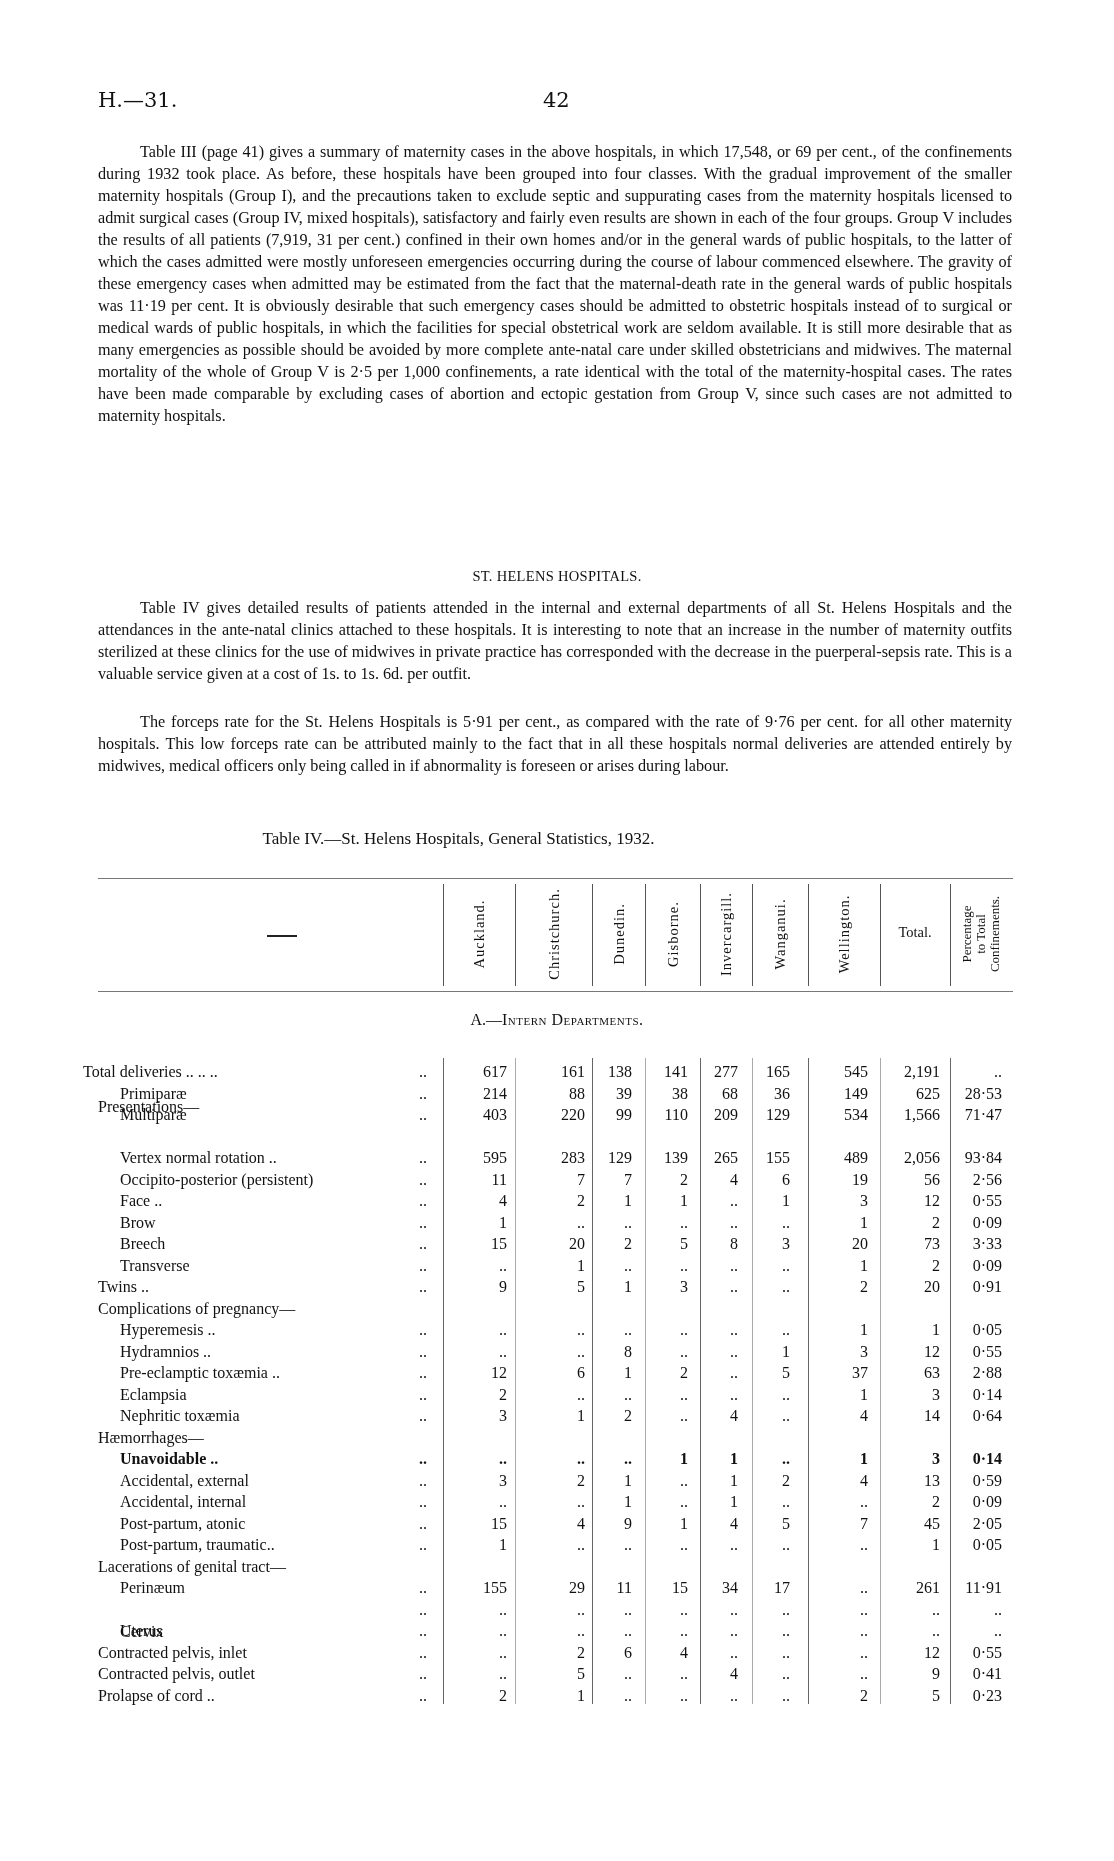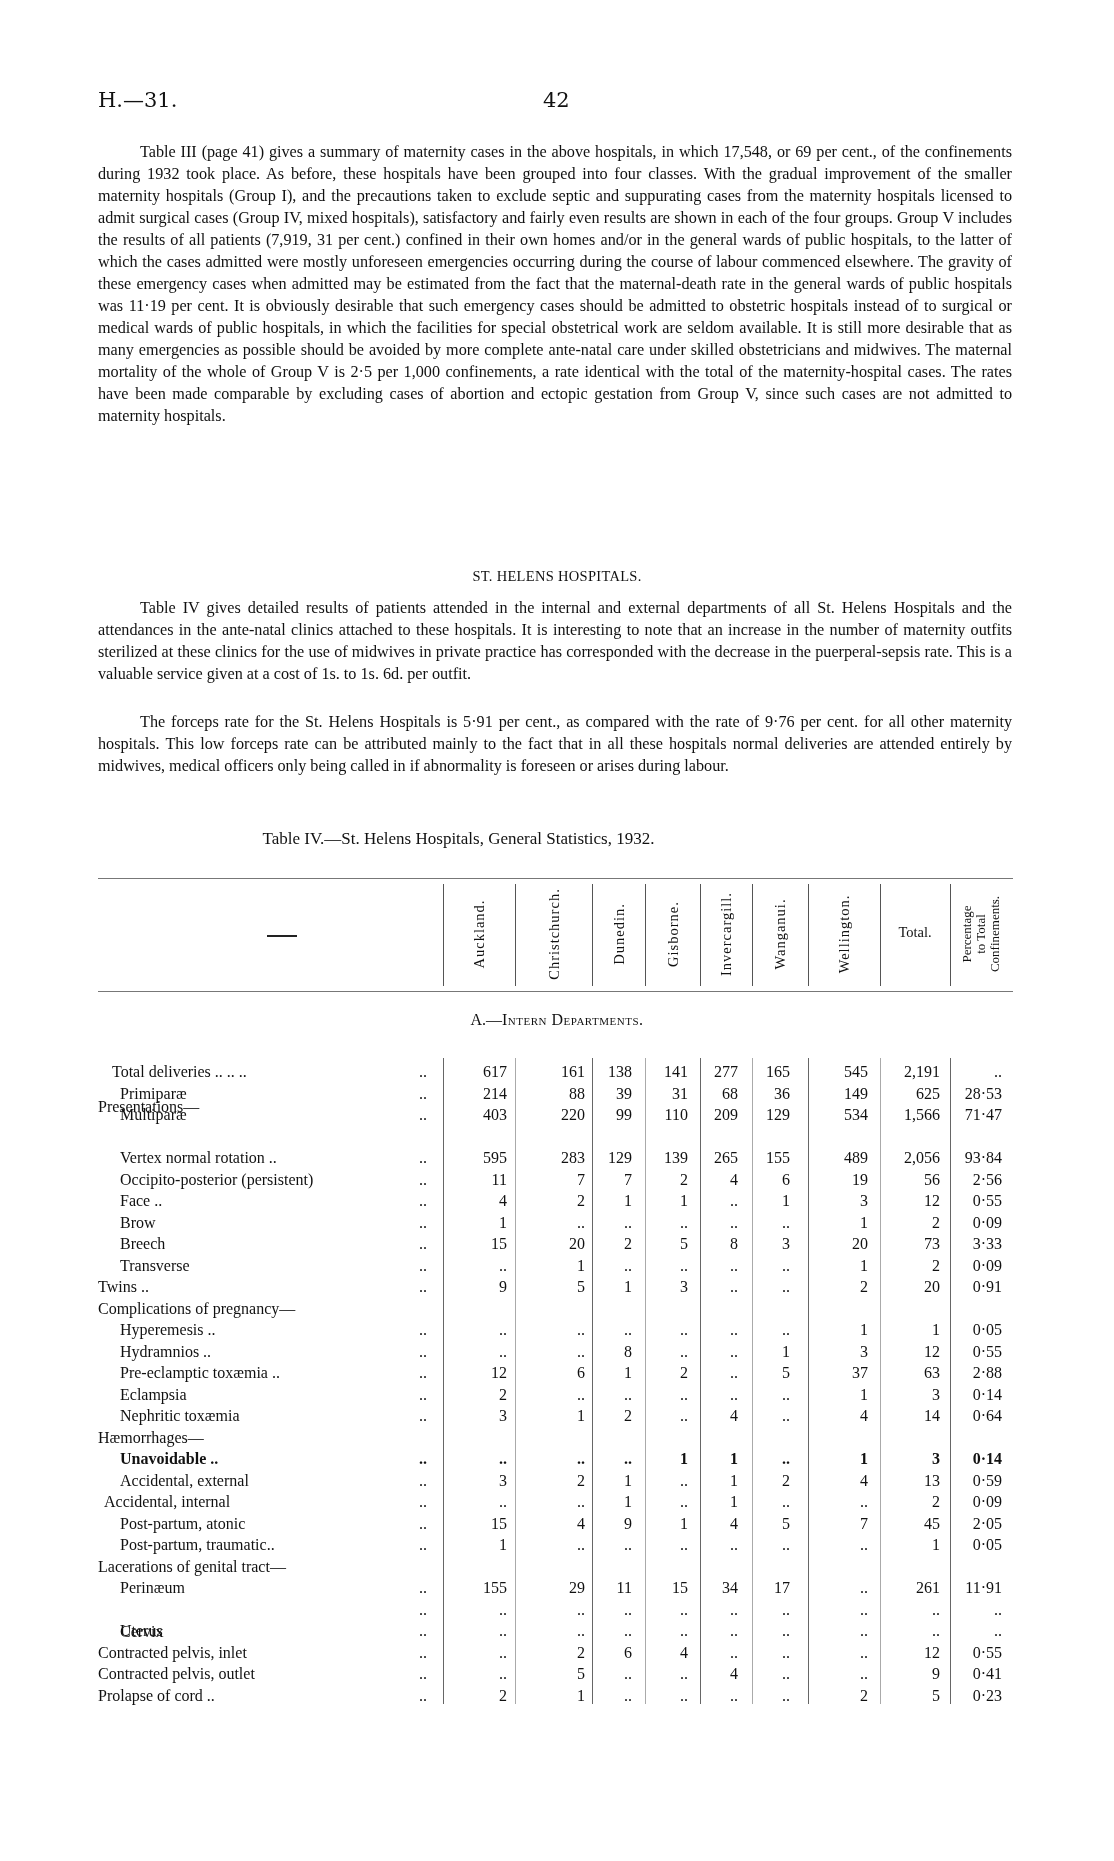--- a/index.html
+++ b/index.html
@@ -104,39 +104,39 @@
       <div class="vline" style="left: 880px; top: 884px; height: 102px;"></div>
       <div class="vline" style="left: 880px; top: 1058px; height: 646px; opacity: 0.5;"></div>
       <div class="vline" style="left: 950px; top: 884px; height: 102px;"></div>
       <div class="vline" style="left: 950px; top: 1058px; height: 646px; opacity: 0.9;"></div>
     </div>
 
   <div class="section"><span>A.—</span><span class="sc">Intern Departments.</span></div>
 
   <div id="table-body">
       <div class="row" style="top: 1063px;">
-        <span class="lbl" style="left: 112px;">Total deliveries ..      ..      ..</span>
+        <span class="lbl" style="left: 83px;">Total deliveries ..      ..      ..</span>
         <span class="cell" style="left: 405px; width: 22px;">..</span>
         <span class="cell" style="left: 447px; width: 60px;">617</span>
         <span class="cell" style="left: 525px; width: 60px;">161</span>
         <span class="cell" style="left: 572px; width: 60px;">138</span>
         <span class="cell" style="left: 628px; width: 60px;">141</span>
         <span class="cell" style="left: 678px; width: 60px;">277</span>
         <span class="cell" style="left: 730px; width: 60px;">165</span>
         <span class="cell" style="left: 808px; width: 60px;">545</span>
         <span class="cell" style="left: 880px; width: 60px;">2,191</span>
         <span class="cell" style="left: 950px; width: 52px;">..</span>
       </div>
       <div class="row" style="top: 1084.5px;">
         <span class="lbl" style="left: 120px;">Primiparæ</span>
         <span class="cell" style="left: 405px; width: 22px;">..</span>
         <span class="cell" style="left: 447px; width: 60px;">214</span>
         <span class="cell" style="left: 525px; width: 60px;">88</span>
         <span class="cell" style="left: 572px; width: 60px;">39</span>
-        <span class="cell" style="left: 628px; width: 60px;">31</span>
+        <span class="cell" style="left: 628px; width: 60px;">38</span>
         <span class="cell" style="left: 678px; width: 60px;">68</span>
         <span class="cell" style="left: 730px; width: 60px;">36</span>
         <span class="cell" style="left: 808px; width: 60px;">149</span>
         <span class="cell" style="left: 880px; width: 60px;">625</span>
         <span class="cell" style="left: 950px; width: 52px;">28·53</span>
       </div>
       <div class="row" style="top: 1106px;">
         <span class="lbl" style="left: 120px;">Multiparæ</span>
         <span class="cell" style="left: 405px; width: 22px;">..</span>
         <span class="cell" style="left: 447px; width: 60px;">403</span>
@@ -334,21 +334,21 @@
         <span class="cell" style="left: 525px; width: 60px;">2</span>
         <span class="cell" style="left: 572px; width: 60px;">1</span>
         <span class="cell" style="left: 628px; width: 60px;">..</span>
         <span class="cell" style="left: 678px; width: 60px;">1</span>
         <span class="cell" style="left: 730px; width: 60px;">2</span>
         <span class="cell" style="left: 808px; width: 60px;">4</span>
         <span class="cell" style="left: 880px; width: 60px;">13</span>
         <span class="cell" style="left: 950px; width: 52px;">0·59</span>
       </div>
       <div class="row" style="top: 1493px;">
-        <span class="lbl" style="left: 104px;">Accidental, internal</span>
+        <span class="lbl" style="left: 120px;">Accidental, internal</span>
         <span class="cell" style="left: 405px; width: 22px;">..</span>
         <span class="cell" style="left: 447px; width: 60px;">..</span>
         <span class="cell" style="left: 525px; width: 60px;">..</span>
         <span class="cell" style="left: 572px; width: 60px;">1</span>
         <span class="cell" style="left: 628px; width: 60px;">..</span>
         <span class="cell" style="left: 678px; width: 60px;">1</span>
         <span class="cell" style="left: 730px; width: 60px;">..</span>
         <span class="cell" style="left: 808px; width: 60px;">..</span>
         <span class="cell" style="left: 880px; width: 60px;">2</span>
         <span class="cell" style="left: 950px; width: 52px;">0·09</span>

